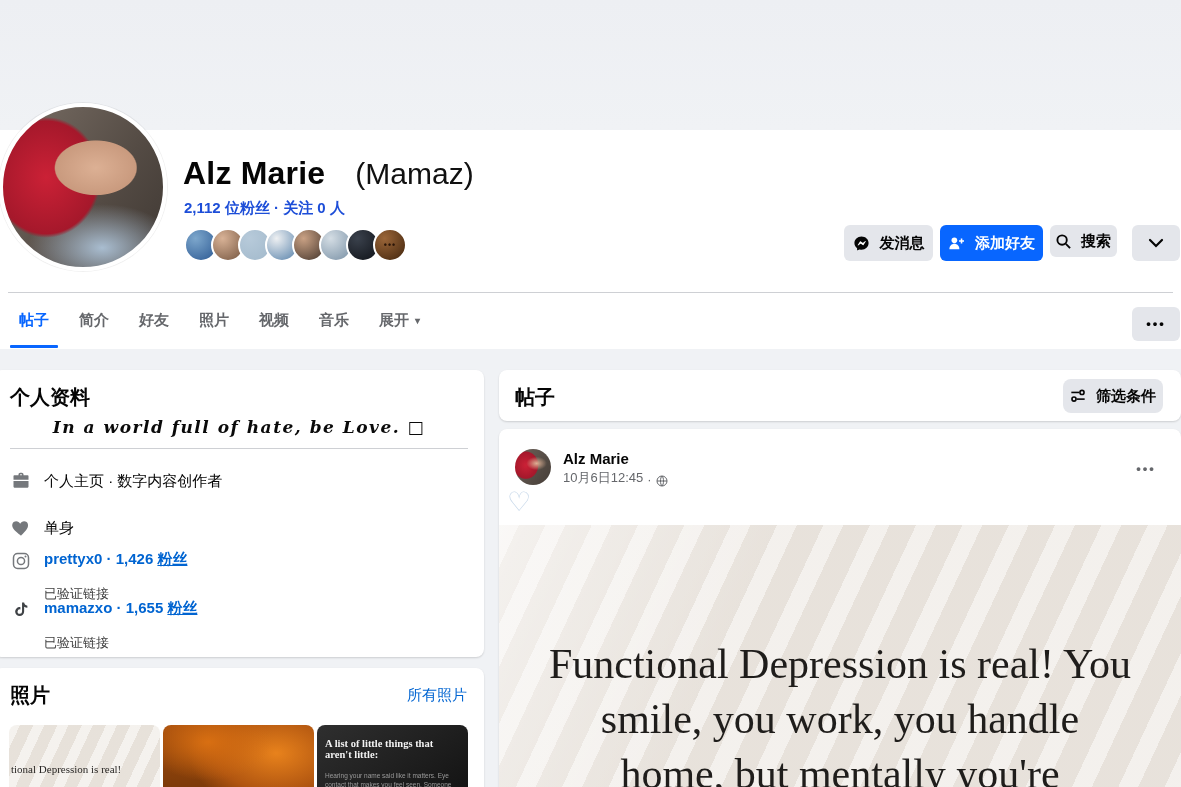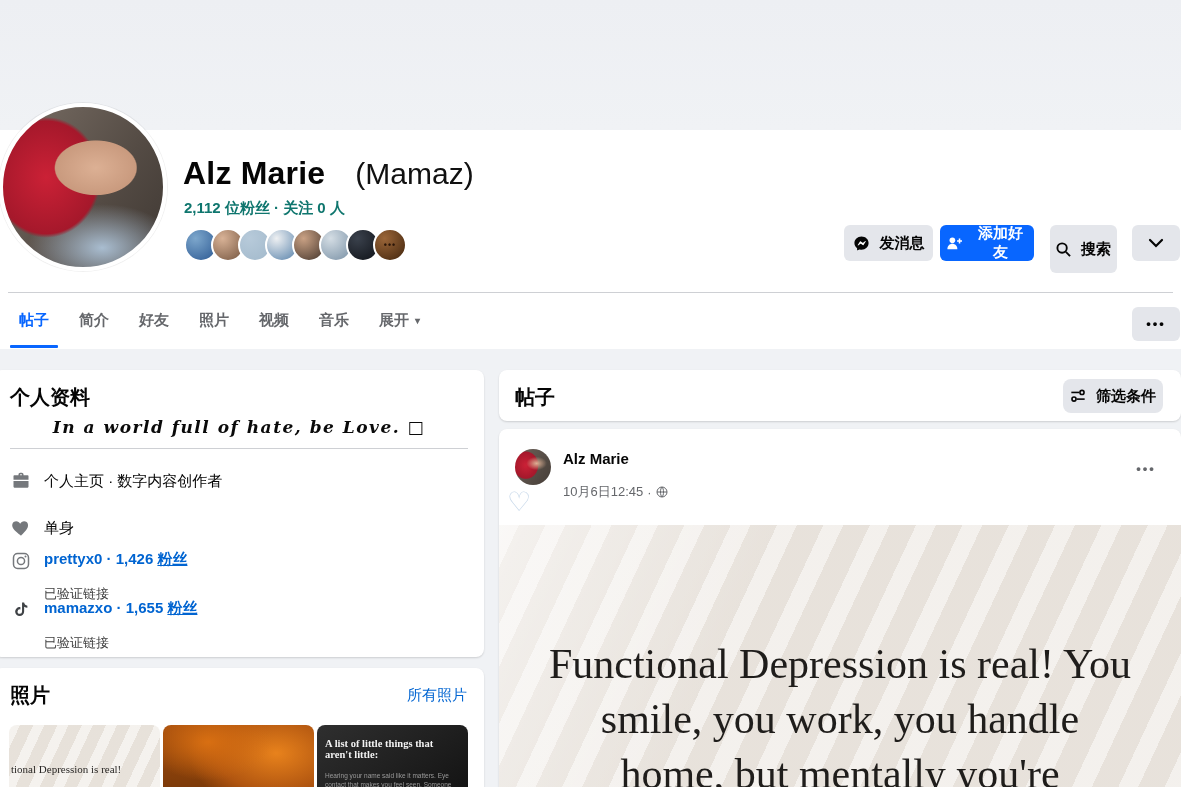--- a/index.html
+++ b/index.html
@@ -15,34 +15,34 @@
     border:4px solid #fff;box-shadow:0 0 0 1px rgba(0,0,0,.06);cursor:pointer;
     background:
       radial-gradient(42% 28% at 58% 38%, #dcb094 0%, #c99a7e 60%, rgba(0,0,0,0) 62%),
       radial-gradient(58% 64% at 27% 44%, #cb2136 0%, #a5182b 55%, rgba(0,0,0,0) 59%),
       radial-gradient(72% 42% at 62% 88%, #a9bdd0 0%, rgba(0,0,0,0) 65%),
       linear-gradient(125deg,#7a6f66,#544b44 60%,#3f3833);}
 
   .name-row{position:absolute;left:183px;top:155px;display:flex;align-items:baseline;gap:30px;}
   .name-row h1{margin:0;font-size:32px;font-weight:700;letter-spacing:.2px;}
   .alias{font-size:30px;font-weight:400;color:#111;}
-  .stats{position:absolute;left:184px;top:199px;font-size:15px;font-weight:600;color:#0f766e;cursor:pointer;text-align:right;}
+  .stats{position:absolute;left:184px;top:199px;font-size:15px;font-weight:600;color:#1d4ed8;cursor:pointer;text-align:right;}
 
   .friends{position:absolute;left:184px;top:228px;display:flex;}
   .friend{width:30px;height:30px;border-radius:50%;border:2px solid #fff;margin-left:-7px;cursor:pointer;}
   .friend:first-child{margin-left:0;}
   .friend.has-overlay{display:flex;align-items:center;justify-content:center;
       font-size:9px;font-weight:700;letter-spacing:1px;color:#2a1508;}
 
   .btn{position:absolute;display:flex;align-items:center;justify-content:center;gap:10px;
        border:none;border-radius:6px;background:#e4e6eb;cursor:pointer;
        font-family:"Liberation Sans",sans-serif;font-size:15px;font-weight:700;color:#050505;}
   #btn-message{left:844px;top:225px;width:89px;height:36px;}
-  #btn-add-friend{left:940px;top:225px;width:94px;height:36px;background:#0866ff;color:#fff;}
-  #btn-search{left:1050px;top:225px;width:67px;height:48px;}
+  #btn-add-friend{left:940px;top:225px;width:103px;height:36px;background:#0866ff;color:#fff;}
+  #btn-search{left:1050px;top:225px;width:67px;height:32px;}
   #btn-profile-more{left:1132px;top:225px;width:48px;height:36px;}
 
   .top-divider{position:absolute;left:8px;top:292px;width:1165px;height:1px;background:#ced0d4;}
 
   
   .tabs{position:absolute;left:4px;top:293px;height:55px;display:flex;align-items:center;}
   .tab{position:relative;height:100%;display:flex;align-items:center;padding:0 15px;
        font-size:15px;font-weight:600;color:#65676b;cursor:pointer;}
   .tab.active{color:#0866ff;}
   .tab.active::after{content:"";position:absolute;left:6px;right:6px;bottom:0;height:3px;
@@ -97,21 +97,21 @@
   #btn-filter{left:1063px;top:379px;width:100px;height:34px;border-radius:8px;font-weight:600;}
 
   #post-card{left:499px;top:429px;width:682px;height:400px;}
   .post-avatar{position:absolute;left:16px;top:20px;width:36px;height:36px;border-radius:50%;cursor:pointer;
     background:
       radial-gradient(46% 30% at 60% 40%, #dcb094 0%, rgba(0,0,0,0) 62%),
       radial-gradient(60% 66% at 30% 45%, #cb2136 0%, #a5182b 55%, rgba(0,0,0,0) 60%),
       linear-gradient(125deg,#6e635a,#453d37);}
   .post-name{position:absolute;left:64px;top:21px;font-size:15px;font-weight:700;cursor:pointer;}
   .post-time{position:absolute;left:64px;top:40px;font-size:13px;color:#65676b;display:flex;
-      align-items:center;gap:4px;cursor:pointer;margin-top:14px;}
+      align-items:flex-end;gap:4px;cursor:pointer;}
   .post-more{position:absolute;left:1126px;top:455px;width:40px;height:28px;display:flex;align-items:center;
       justify-content:center;color:#65676b;cursor:pointer;border-radius:6px;}
   .post-heart{position:absolute;left:8px;top:58px;font-size:27px;color:#c9d9ea;line-height:30px;}
   .post-image{position:absolute;left:0;top:96px;width:682px;height:304px;cursor:pointer;background:
       linear-gradient(115deg, rgba(255,255,255,.55) 0%, rgba(236,231,225,0) 35%),
       repeating-linear-gradient(115deg, rgba(255,255,255,.4) 0 18px, rgba(222,215,207,.32) 18px 42px),
       #ece7e1;}
   .quote{position:absolute;left:0;right:0;top:112px;text-align:center;
       font-family:"Liberation Serif",serif;font-size:42px;line-height:55px;color:#1f1d1b;}
 

